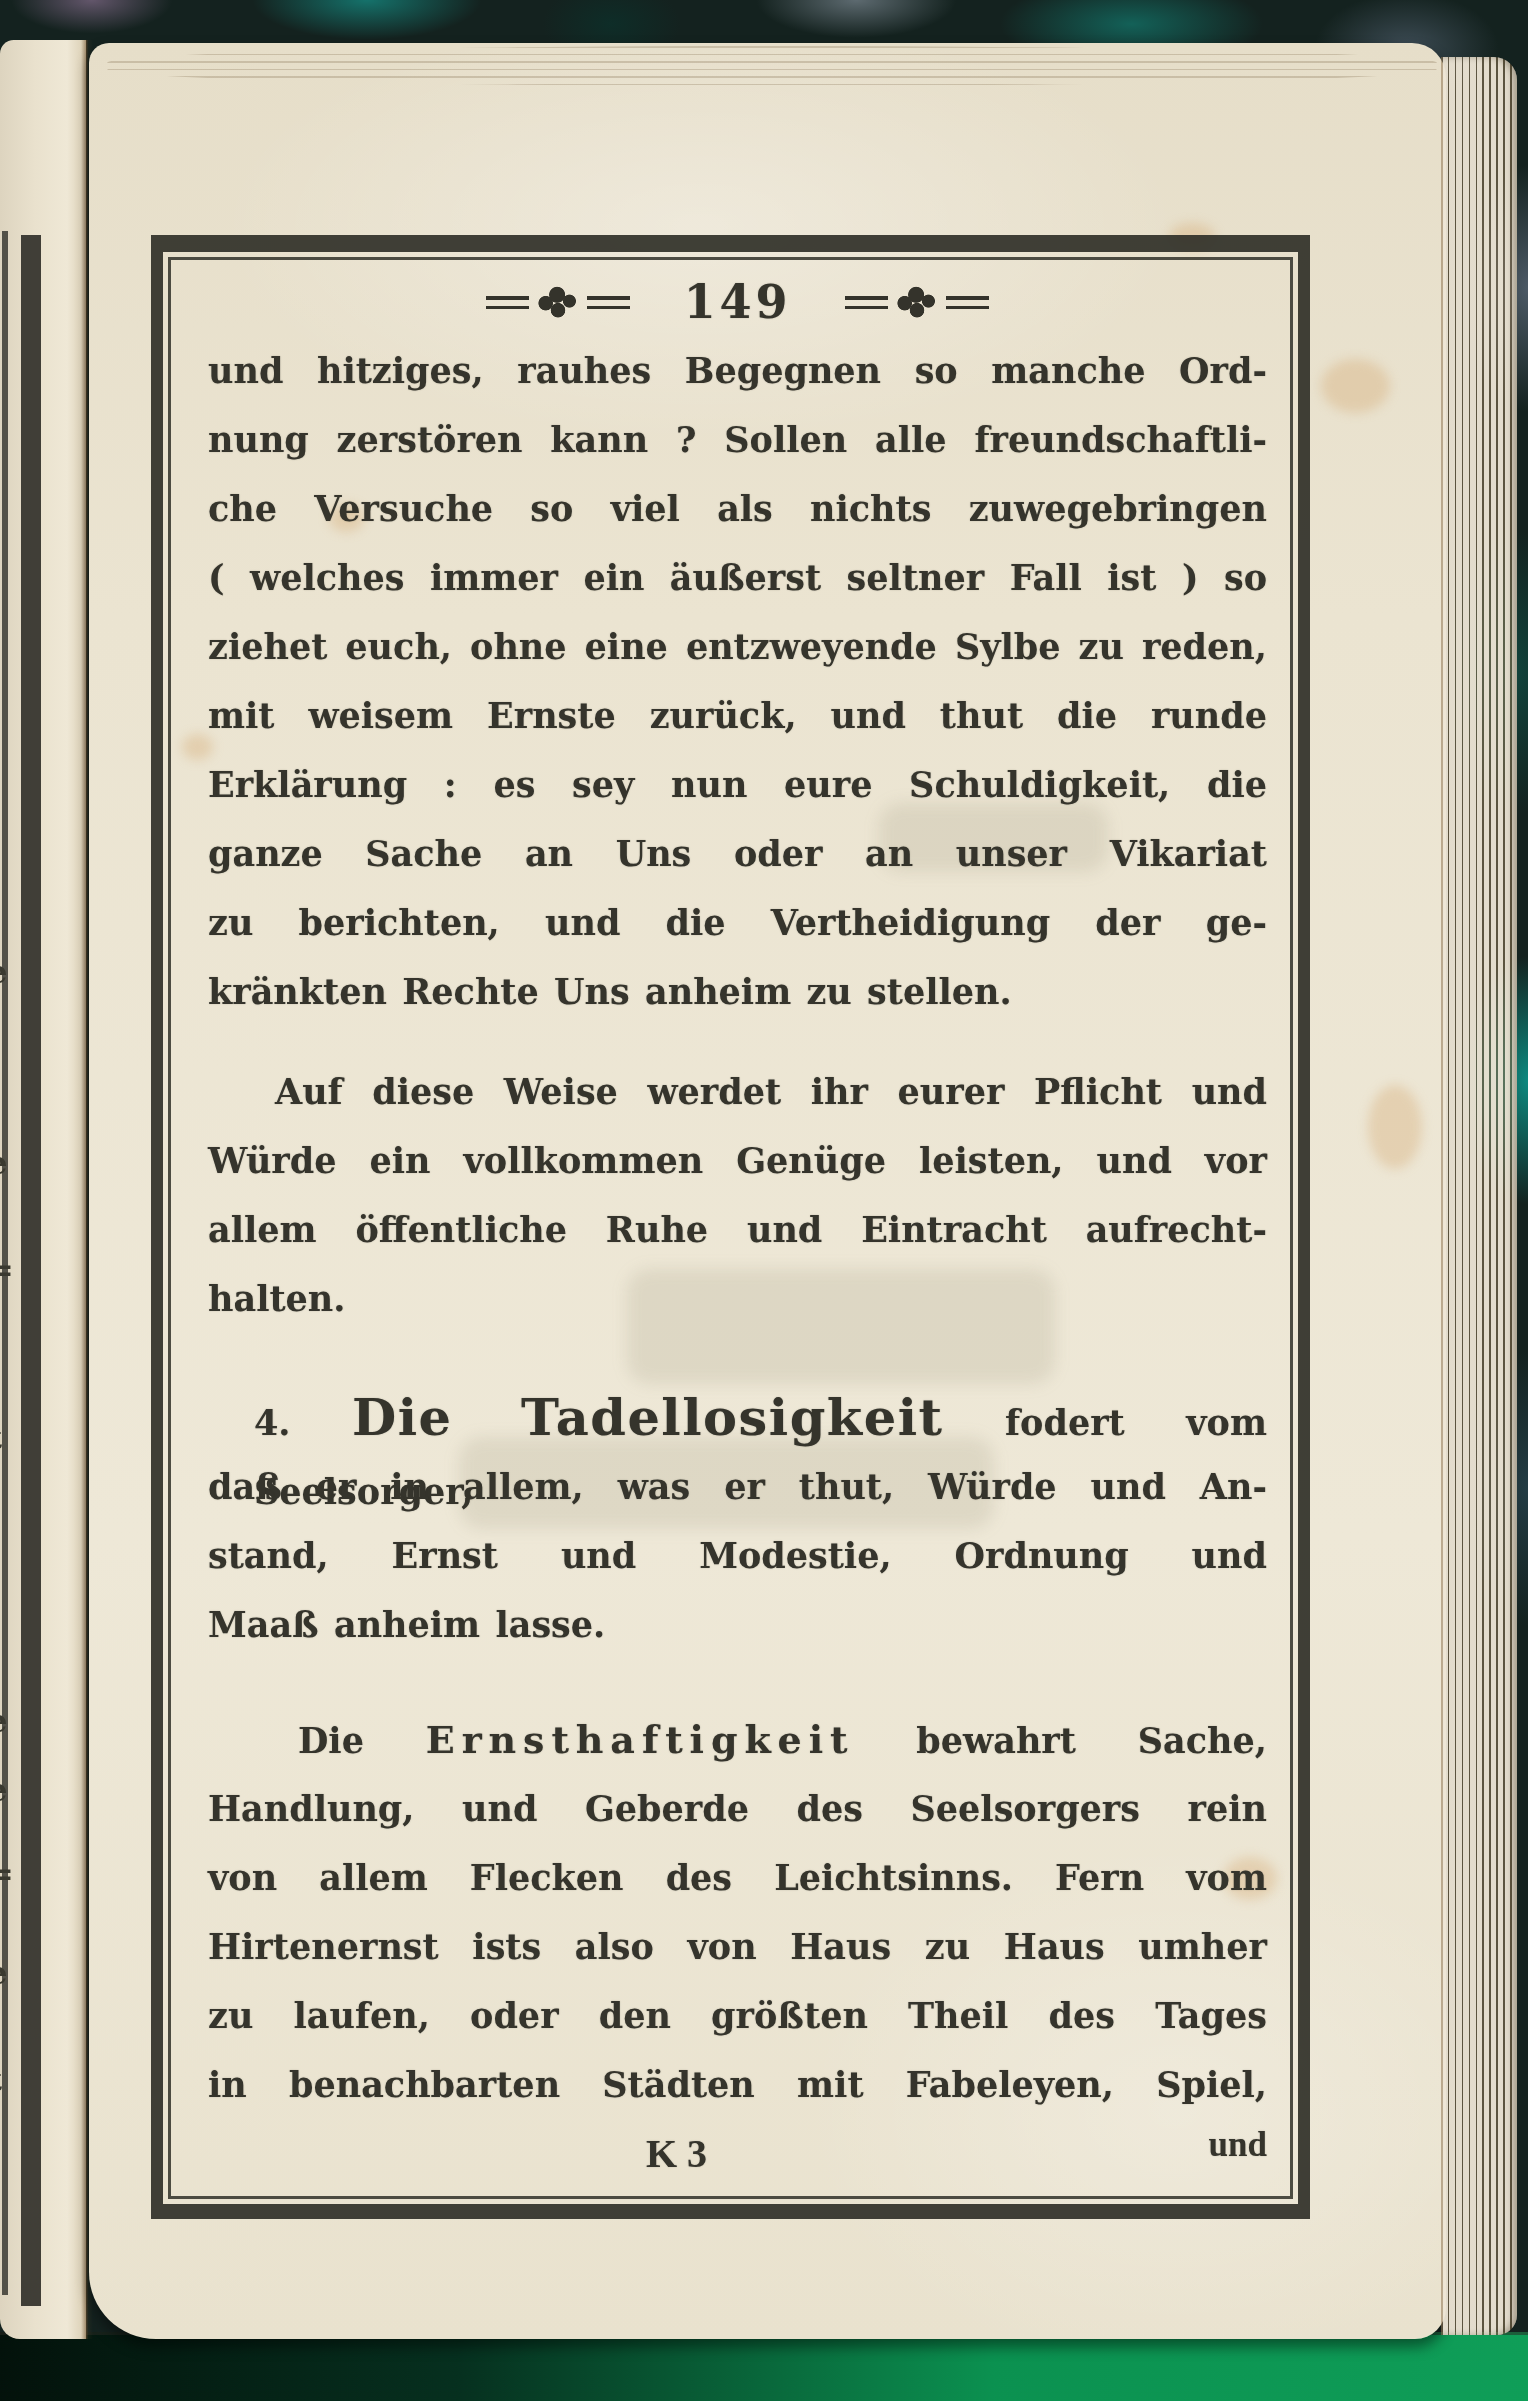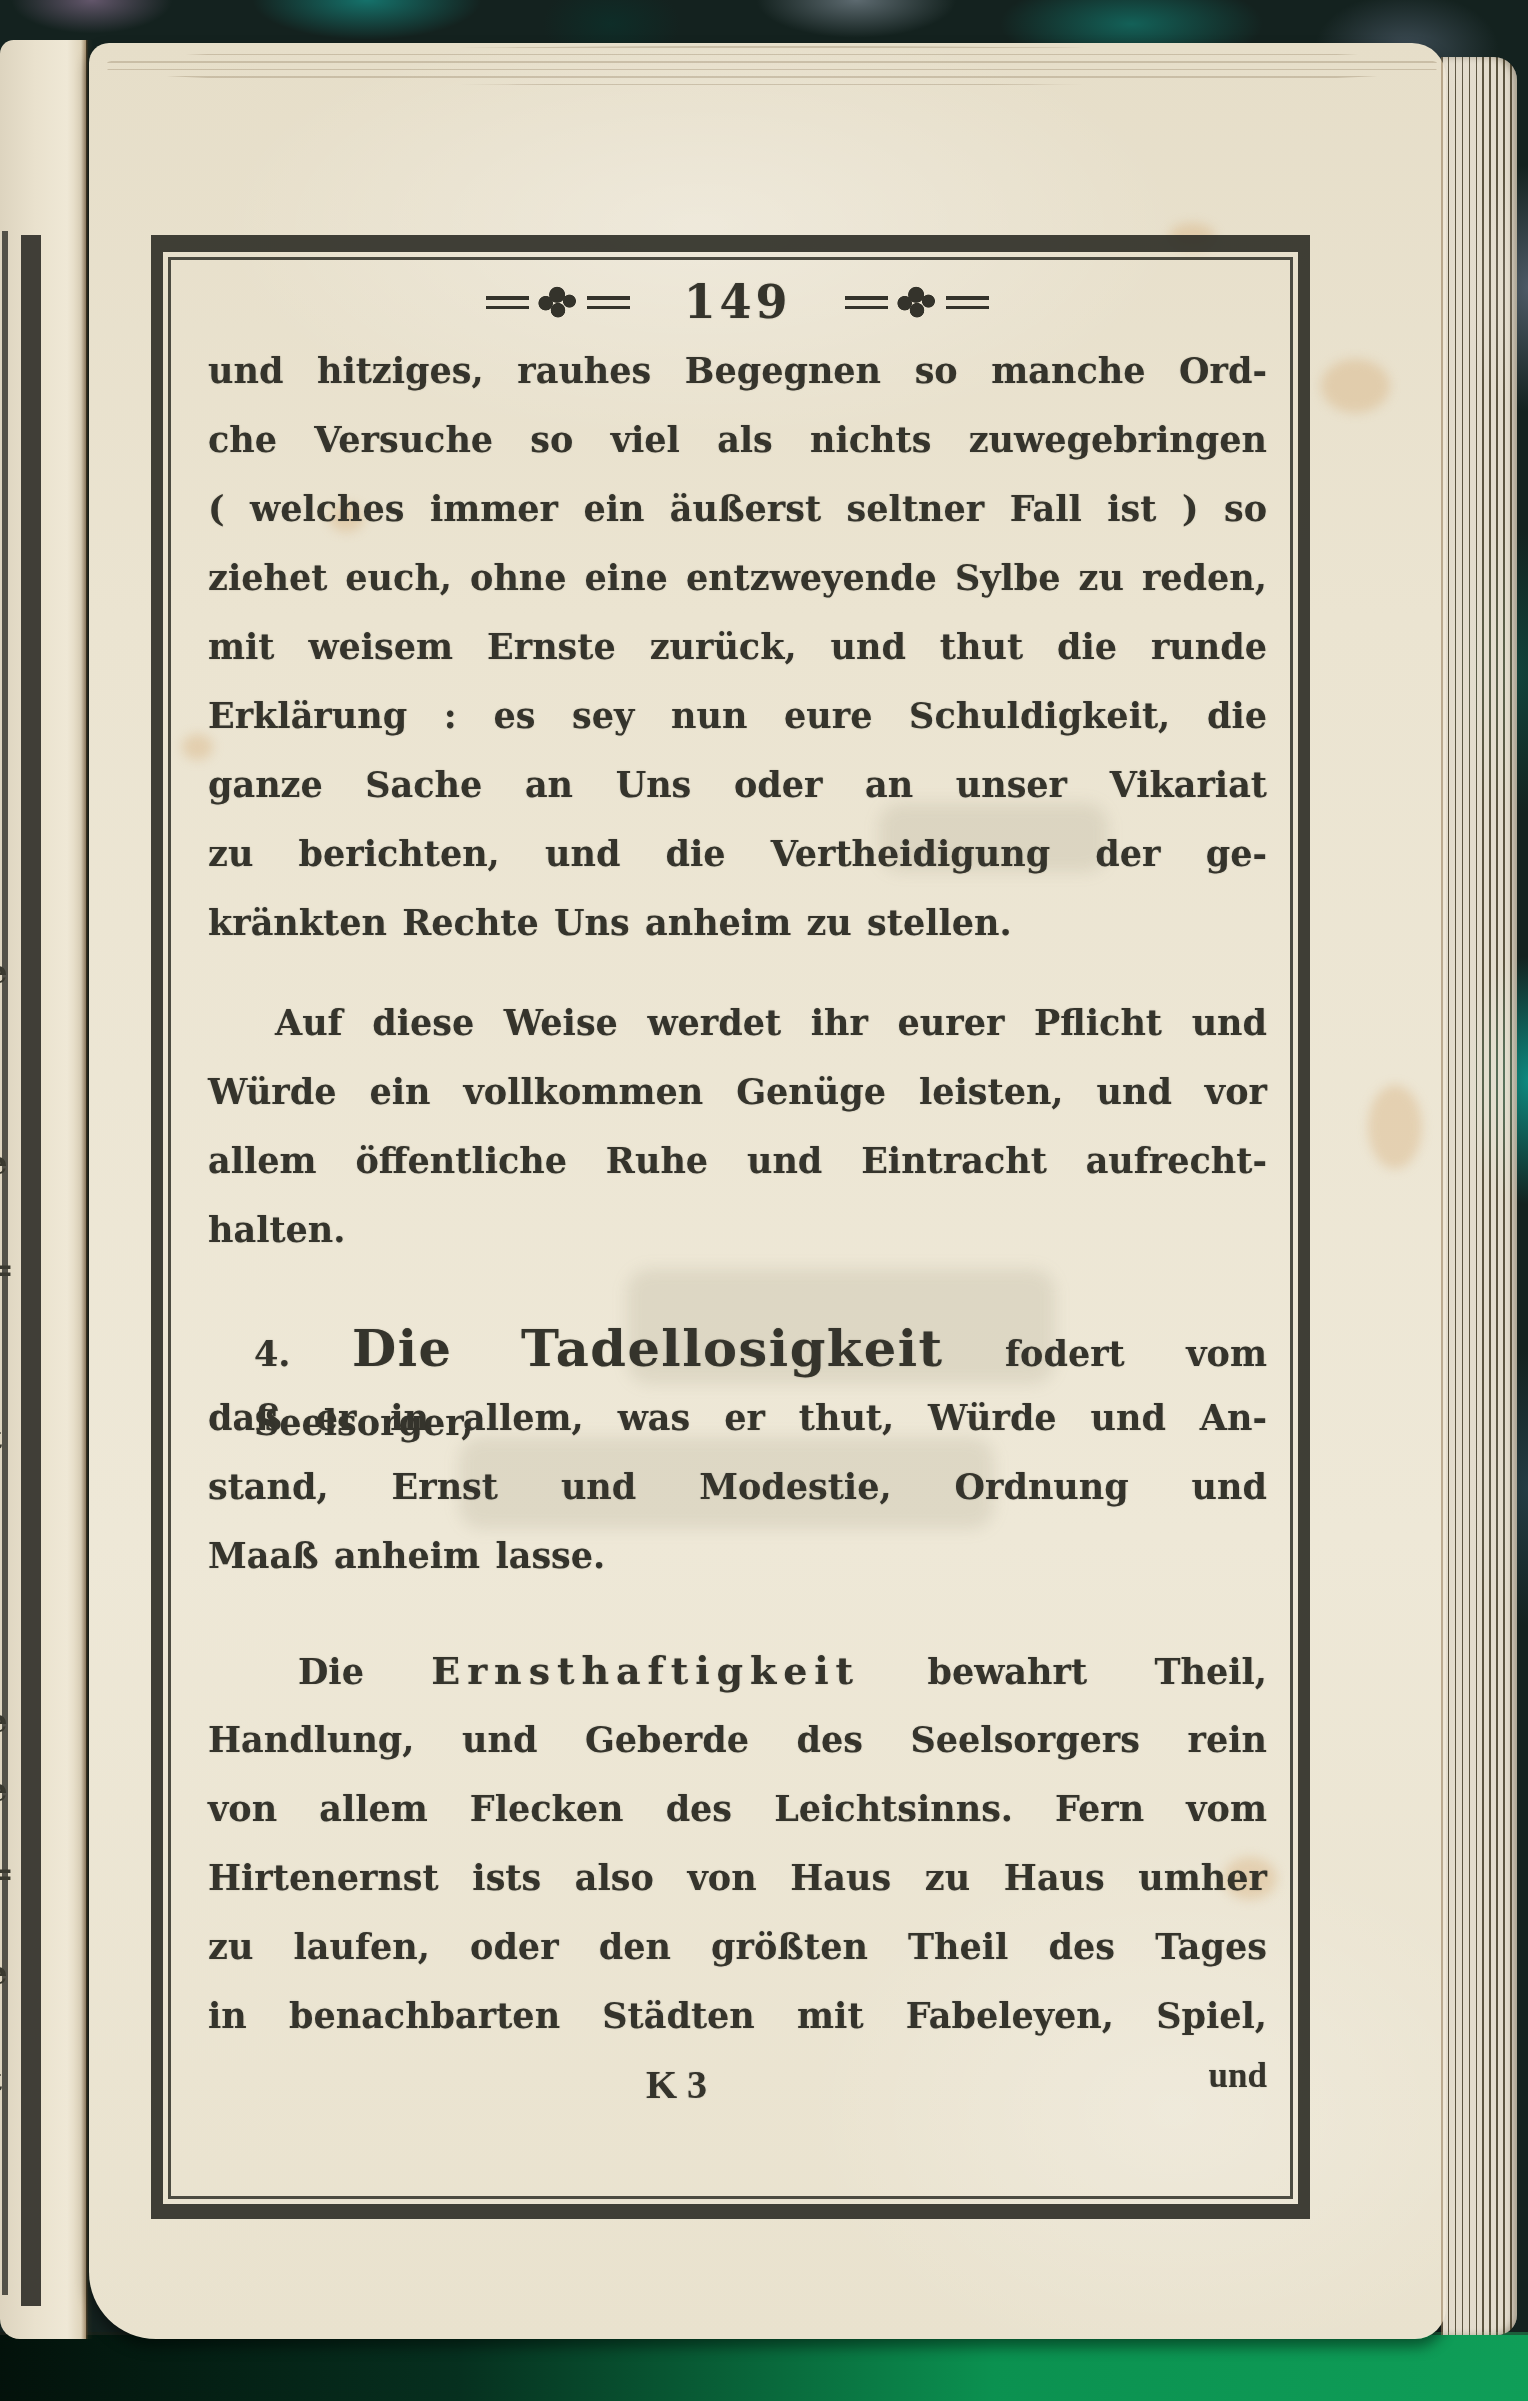--- a/index.html
+++ b/index.html
@@ -168,20 +168,21 @@
       <span class="pg-num">149</span>
       <span class="orn">
         <span class="bar"></span>
         <span class="rose"></span>
         <span class="bar"></span>
       </span>
     </div>
 
     <div class="para">
       <div class="line">und hitziges, rauhes Begegnen so manche Ord-</div>
+      <div class="line">nung zerstören kann ? Sollen alle freundschaftli-</div>
       <div class="line">che Versuche so viel als nichts zuwegebringen</div>
       <div class="line">( welches immer ein äußerst seltner Fall ist ) so</div>
       <div class="line">ziehet euch, ohne eine entzweyende Sylbe zu reden,</div>
       <div class="line">mit weisem Ernste zurück, und thut die runde</div>
       <div class="line">Erklärung : es sey nun eure Schuldigkeit, die</div>
       <div class="line">ganze Sache an Uns oder an unser Vikariat</div>
       <div class="line">zu berichten, und die Vertheidigung der ge-</div>
       <div class="line short">kränkten Rechte Uns anheim zu stellen.</div>
     </div>
 
@@ -193,21 +194,21 @@
     </div>
 
     <div class="para m2">
       <div class="line ind-b"><span>4. </span><span class="emph-large">Die Tadellosigkeit</span><span> fodert vom Seelsorger,</span></div>
       <div class="line">daß er in allem, was er thut, Würde und An-</div>
       <div class="line">stand, Ernst und Modestie, Ordnung und</div>
       <div class="line short">Maaß anheim lasse.</div>
     </div>
 
     <div class="para m3">
-      <div class="line ind-c"><span>Die </span><span class="emph-sperr">Ernsthaftigkeit</span><span> bewahrt Theil,</span></div>
+      <div class="line ind-c"><span>Die </span><span class="emph-sperr">Ernsthaftigkeit</span><span> bewahrt Sache,</span></div>
       <div class="line">Handlung, und Geberde des Seelsorgers rein</div>
       <div class="line">von allem Flecken des Leichtsinns.  Fern vom</div>
       <div class="line">Hirtenernst ists also von Haus zu Haus umher</div>
       <div class="line">zu laufen, oder den größten Theil des Tages</div>
       <div class="line">in benachbarten Städten mit Fabeleyen, Spiel,</div>
     </div>
 
     <div class="footer-line">
       <span class="sig">K 3</span>
       <span class="catchword">und</span>

